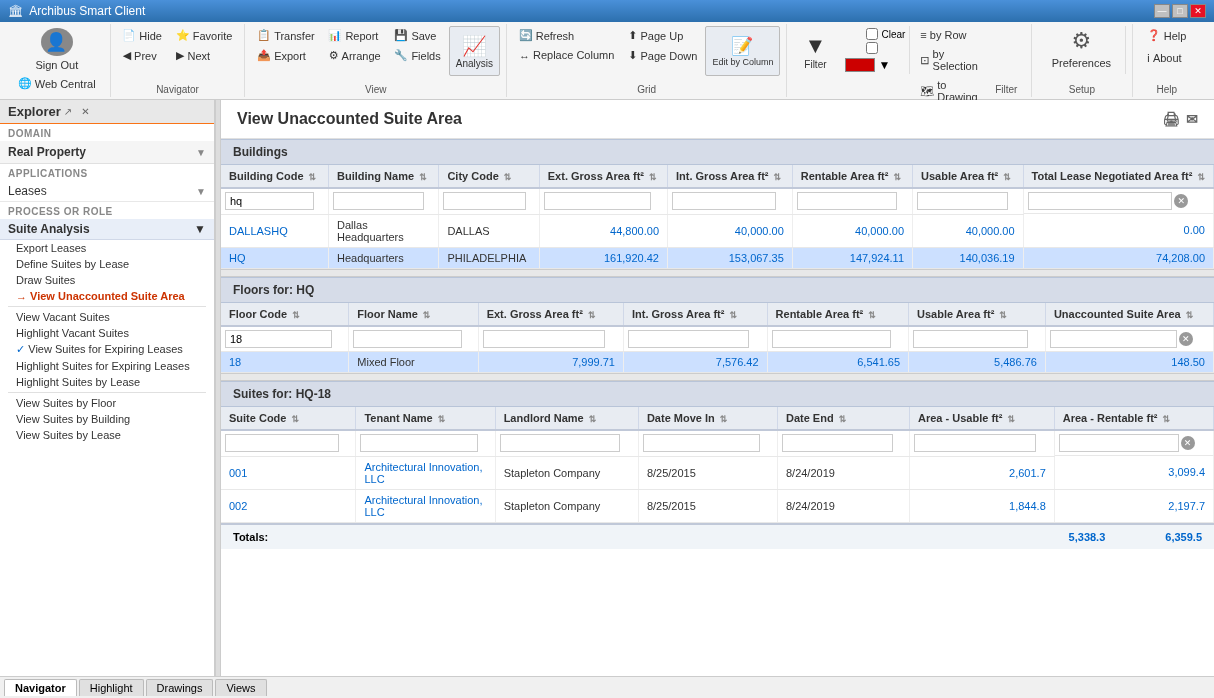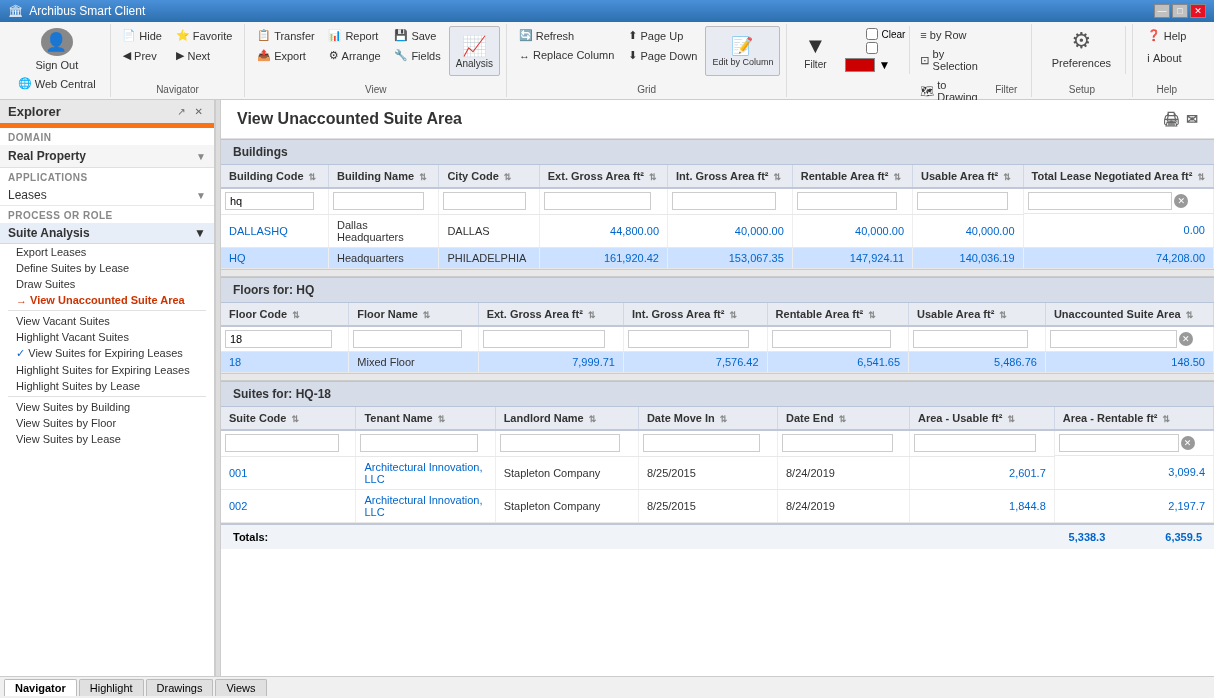--- a/index.html
+++ b/index.html
@@ -75,22 +75,22 @@
       border-bottom: none; cursor: pointer; font-size: 11px; border-radius: 2px 2px 0 0;
     }
     .bottom-tab.active { background: white; font-weight: bold; }
 
     
     #sidebar {
       width: 215px; min-width: 215px; background: white; border-right: 1px solid #ccc;
       display: flex; flex-direction: column; overflow-y: auto;
     }
     .sidebar-header {
-      display: flex; align-items: center; justify-content: space-between;
-      padding: 4px 8px; background: #e8e8e8; border-bottom: 5px solid #f97316;
+      display: flex; align-items: center; 
+      padding: 4px 8px; background: #e8e8e8; border-bottom: 1px solid #f97316;
     }
     .sidebar-title { font-size: 13px; font-weight: bold; color: #333; }
     .sidebar-controls { display: flex; gap: 3px; }
     .sidebar-ctrl-btn { font-size: 10px; cursor: pointer; color: #666; padding: 1px 3px; }
     
     .domain-label { font-size: 10px; color: #888; padding: 4px 8px 2px; font-weight: bold; letter-spacing: 0.5px; }
     .sidebar-section {
       display: flex; align-items: center; justify-content: space-between;
       padding: 4px 8px; cursor: pointer; background: #f5f5f5; border-bottom: 1px solid #e0e0e0;
     }
@@ -451,24 +451,24 @@
     <div class="sidebar-nav-item">
       <span>Highlight Suites for Expiring Leases</span>
     </div>
     <div class="sidebar-nav-item">
       <span>Highlight Suites by Lease</span>
     </div>
 
     <div class="sidebar-divider"></div>
 
     <div class="sidebar-nav-item">
+      <span>View Suites by Floor</span>
+    </div>
+    <div class="sidebar-nav-item">
       <span>View Suites by Building</span>
-    </div>
-    <div class="sidebar-nav-item">
-      <span>View Suites by Floor</span>
     </div>
     <div class="sidebar-nav-item">
       <span>View Suites by Lease</span>
     </div>
   </div>
 
   <div id="drag-handle"></div>
 
   <div id="content">
 

